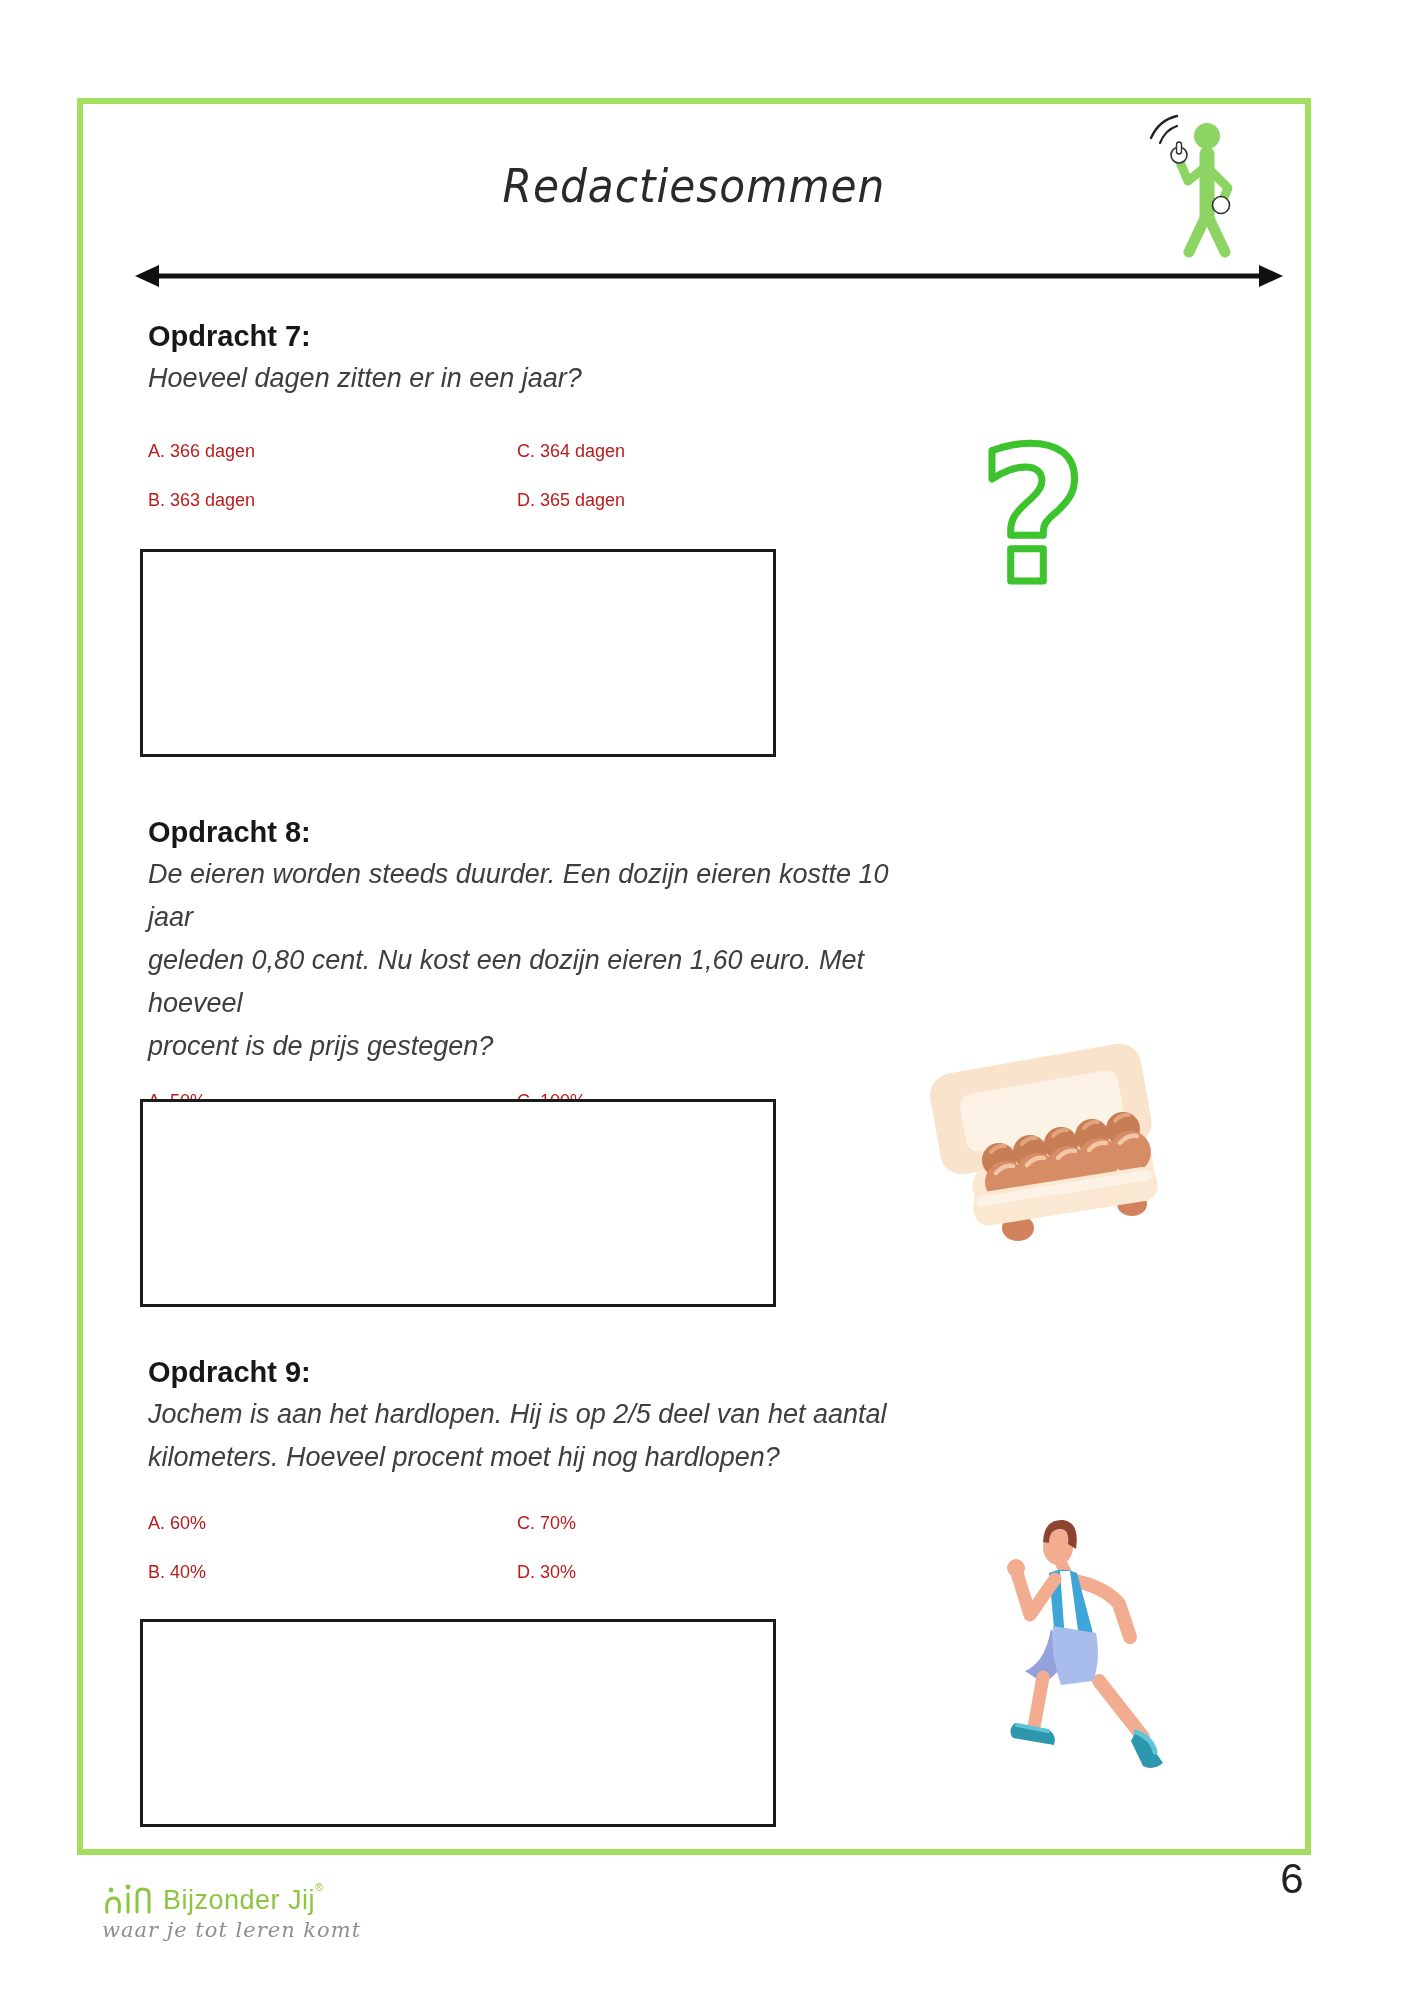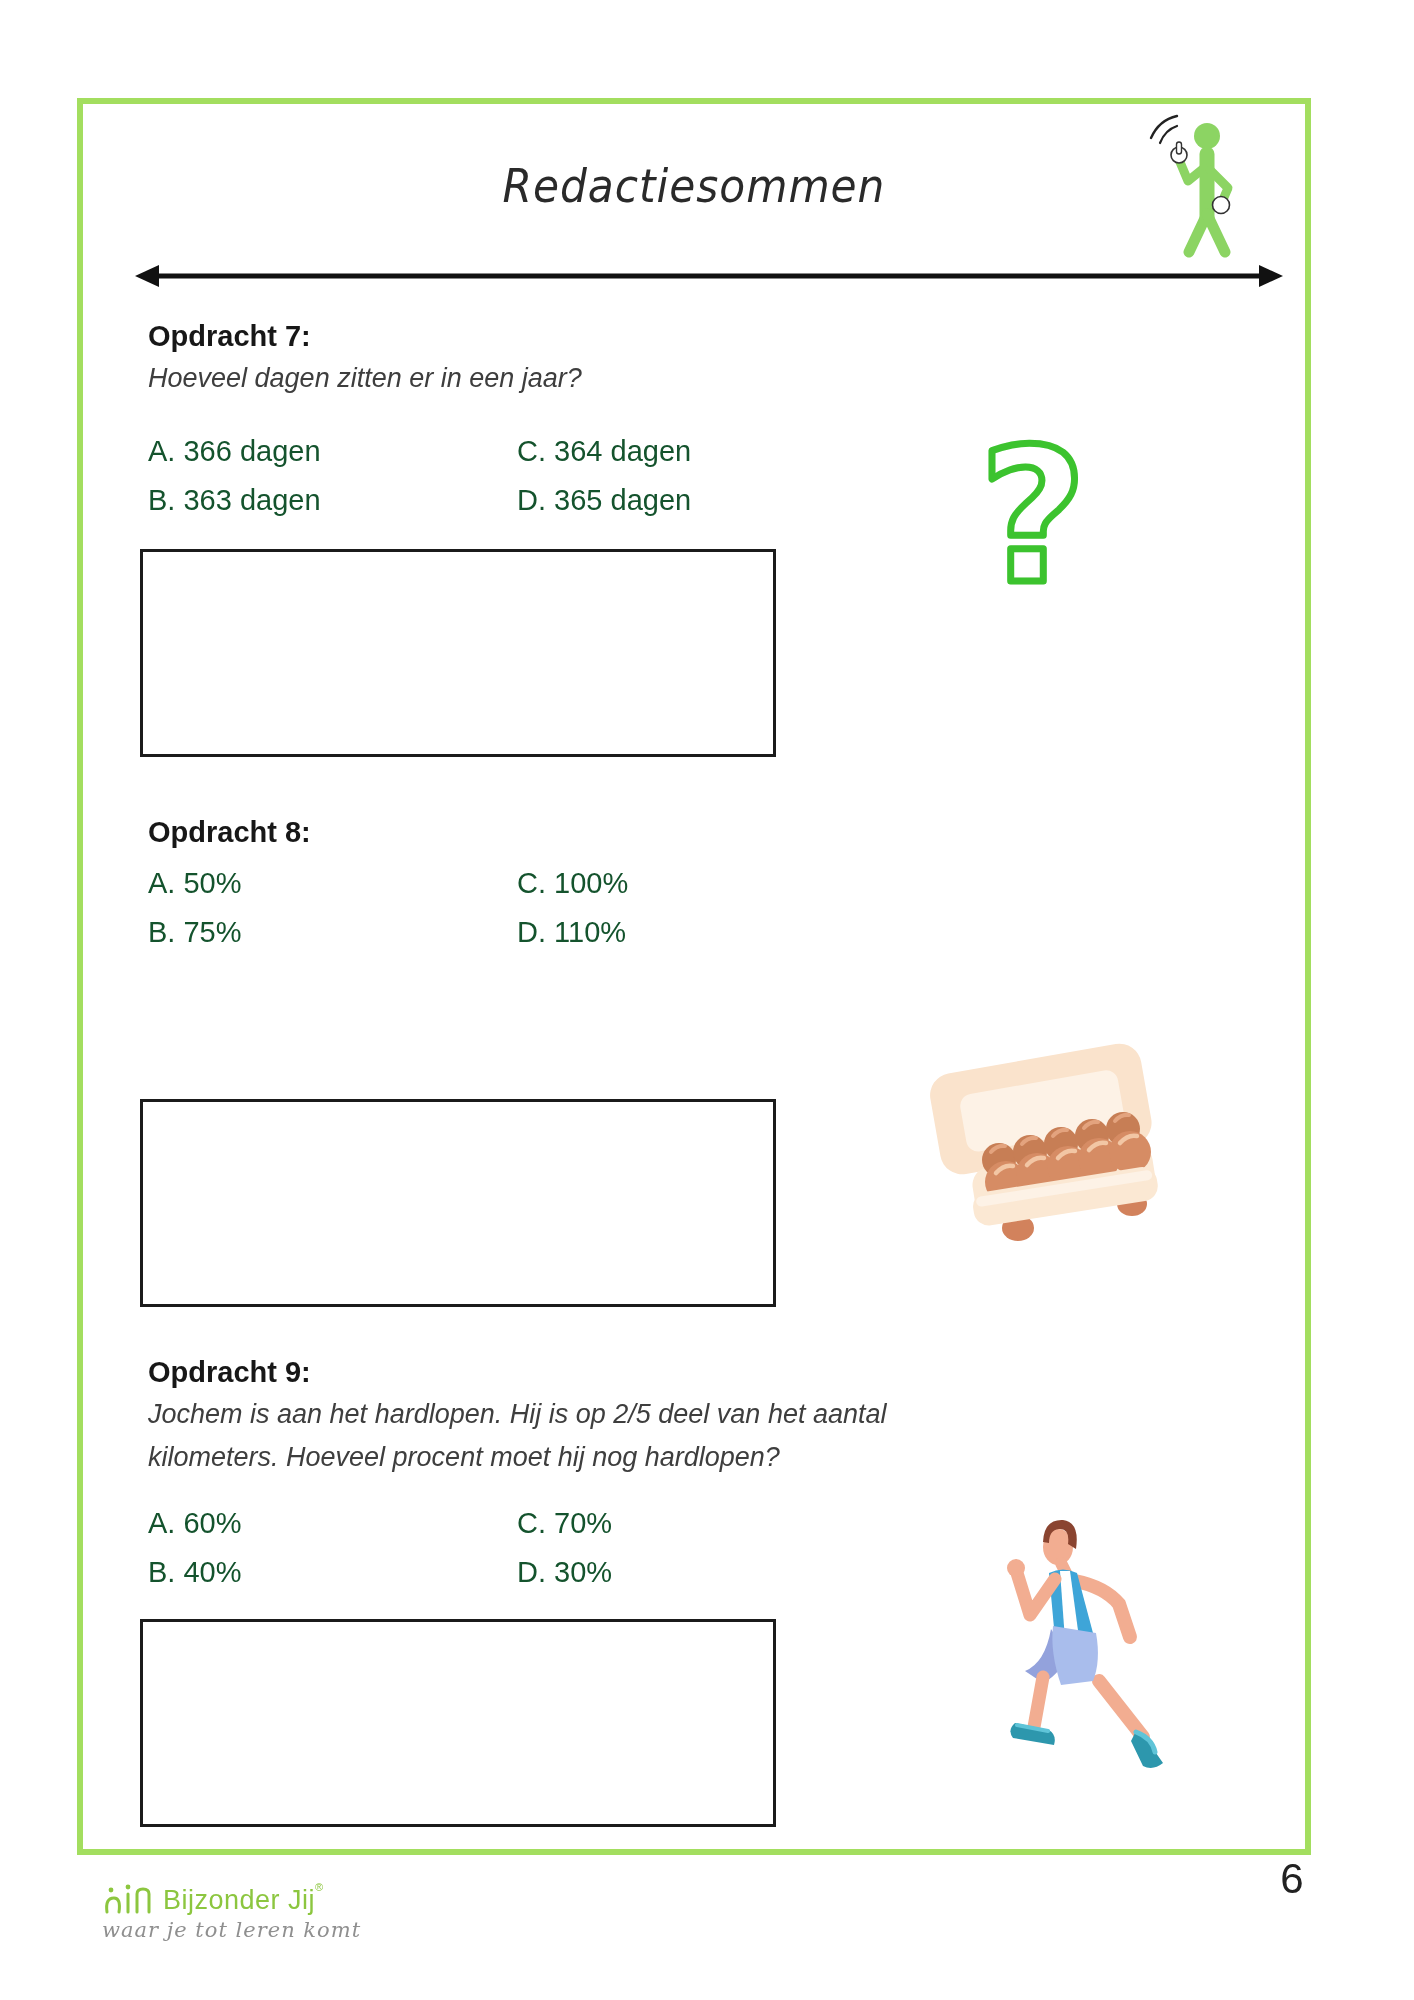--- a/index.html
+++ b/index.html
@@ -19,21 +19,21 @@
   .arrow-svg  { left:133px;  top:262px; }
   .qmark-svg  { left:962px;  top:423px; }
   .eggs-svg   { left:918px;  top:1030px; }
   .runner-svg { left:1003px; top:1511px; }
 
   .exercise { width:760px; }
   .ex-title { font-size:29px; font-weight:700; color:#171717; line-height:36px; }
   .ex-question { font-size:27px; color:#3e3e3e; line-height:43px; margin-top:3px; }
   .ex-question .qline { display:block;font-style:italic; }
   .options { display:grid; grid-template-columns:369px 320px; row-gap:15px;
-             font-size:29px; color:#14532d; line-height:34px; }
+             font-size:18px; color:#b91c1c; line-height:34px; }
   .options.m34 { margin-top:34px; }
   .options.m16 { margin-top:16px; }
   .options.m27 { margin-top:27px; }
 
   .ex7 { left:148px; top:318px; }
   .ex8 { left:148px; top:814px; }
   .ex9 { left:148px; top:1354px; }
 
   .answer-box { left:140px; width:636px; height:208px; background:#ffffff;
                 border:3px solid #1b1b1b; }
@@ -94,20 +94,25 @@
 </div>
 
 <div class="abs answer-box box1"></div>
 
 <svg class="abs qmark-svg" width="142" height="190" viewBox="0 0 142 190">
   <text x="71" y="158" text-anchor="middle" font-family="DejaVu Sans, sans-serif" font-size="185" font-weight="bold" fill="#ffffff" stroke="#3cc32e" stroke-width="7" stroke-linejoin="round">?</text>
 </svg>
 
 <div class="abs exercise ex8">
   <div class="ex-title">Opdracht 8:</div>
+  <div class="ex-question">
+    <span class="qline">De eieren worden steeds duurder. Een dozijn eieren kostte 10 jaar</span>
+    <span class="qline">geleden 0,80 cent. Nu kost een dozijn eieren 1,60 euro. Met hoeveel</span>
+    <span class="qline">procent is de prijs gestegen?</span>
+  </div>
   <div class="options m16">
     <div>A. 50%</div>
     <div>C. 100%</div>
     <div>B. 75%</div>
     <div>D. 110%</div>
   </div>
 </div>
 
 <div class="abs answer-box box2"></div>
 

